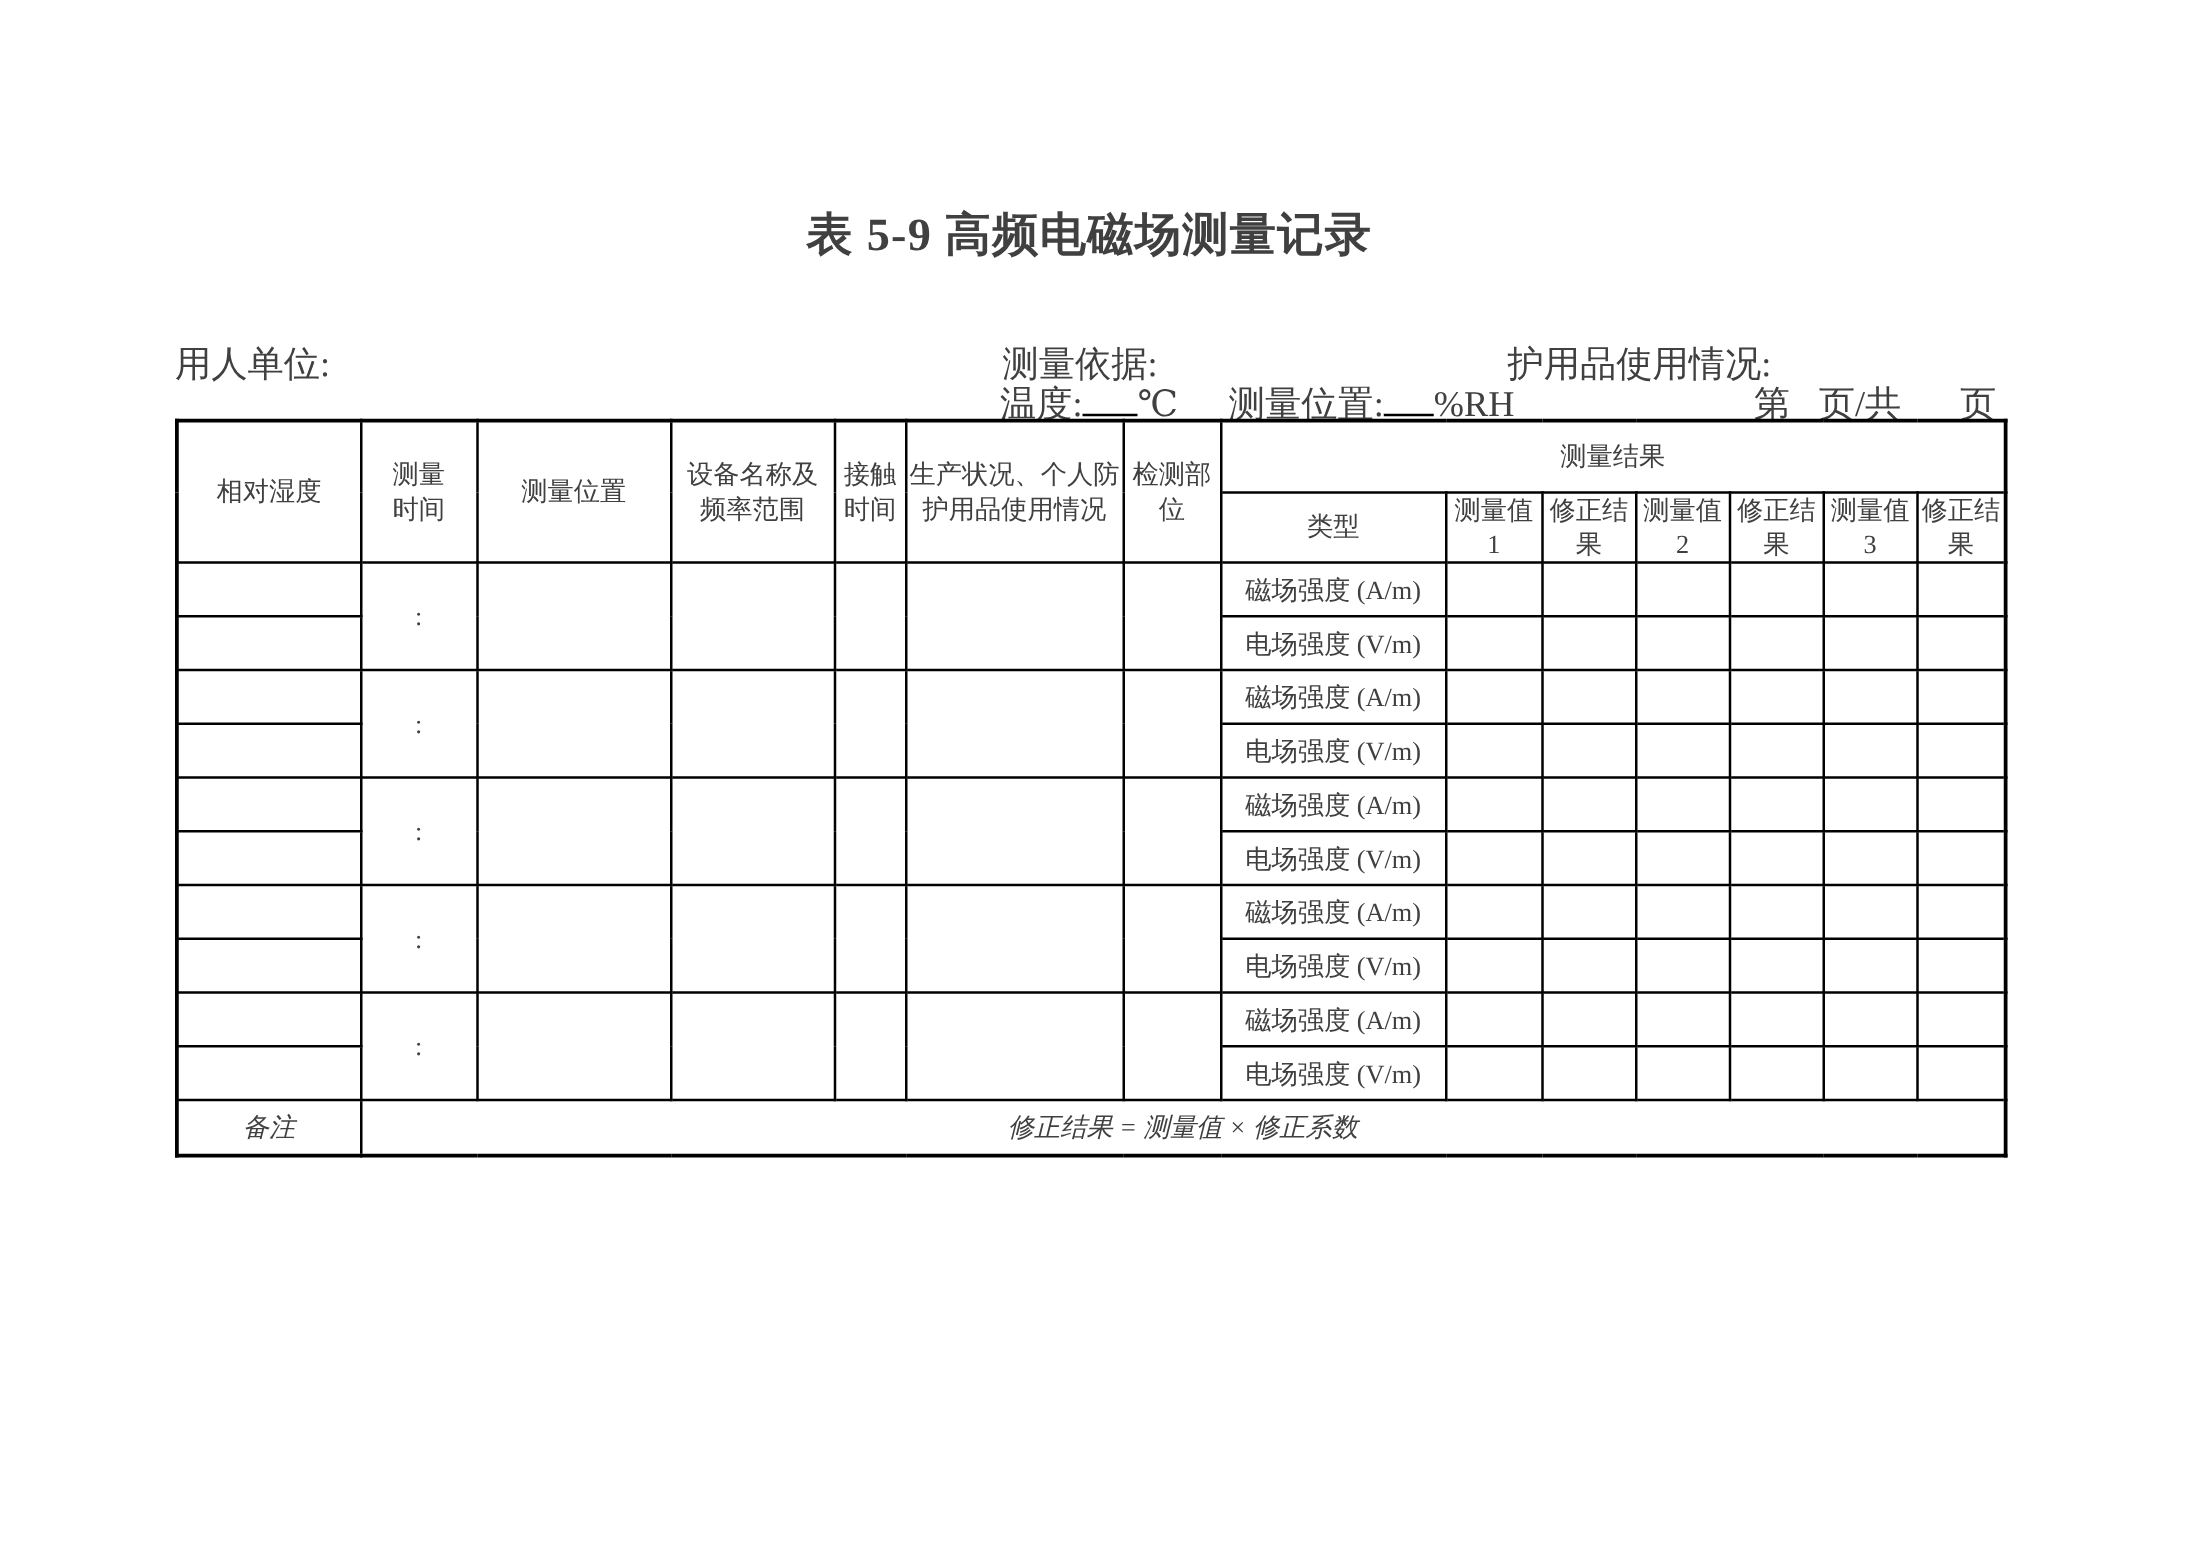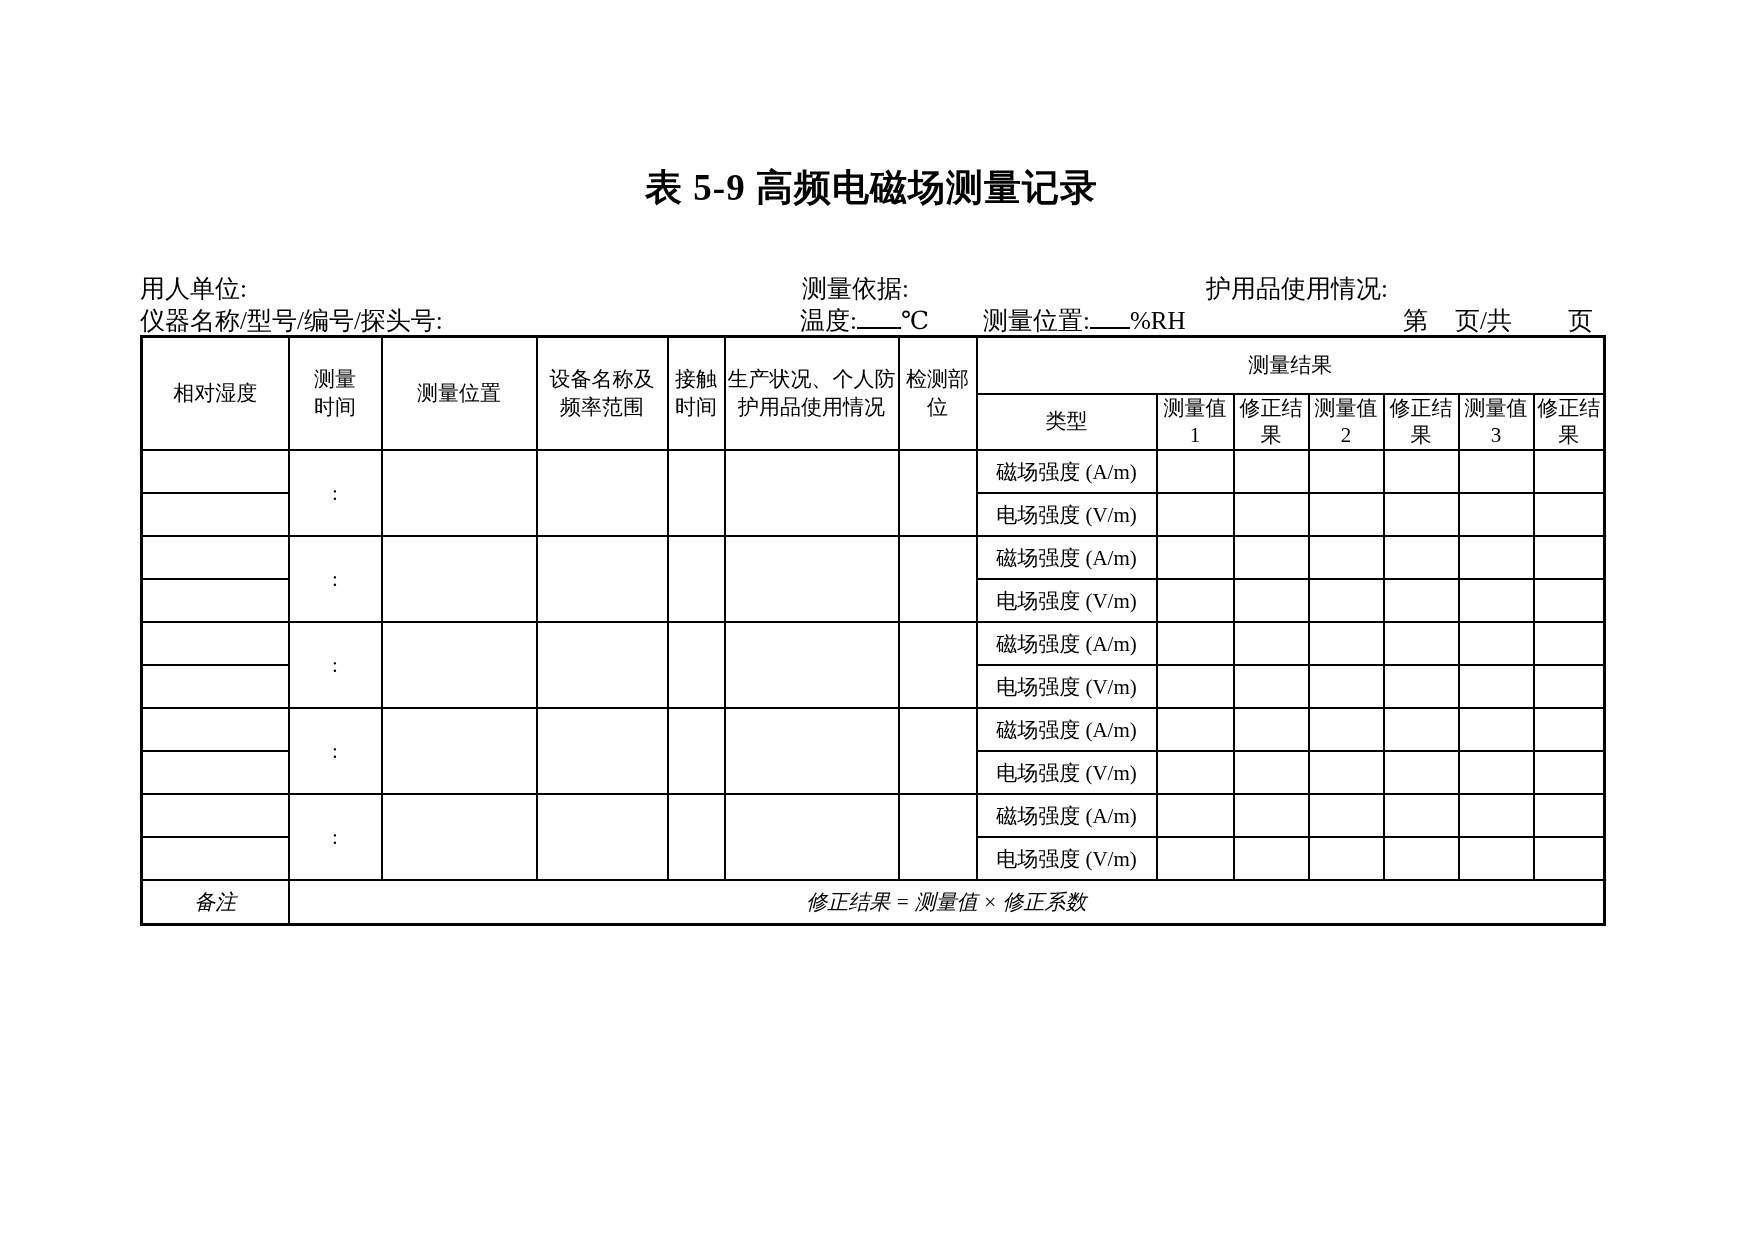--- a/index.html
+++ b/index.html
@@ -1,31 +1,31 @@
 <!DOCTYPE html>
 <html><head>
 <meta charset="utf-8">
 <style>
   html,body{margin:0;padding:0;background:#ffffff;}
   .page{
     position:relative;
     width:1755px;height:1241px;
     background:#ffffff;
-    color:#000000;
+    color:#404040;
     font-family:"Liberation Serif","DejaVu Serif",serif;
     overflow:hidden;
   }
   .doc-title{
     position:absolute;left:140px;top:163px;width:1463px;
     text-align:center;
     font-size:37px;font-weight:bold;
     letter-spacing:1px;
     white-space:nowrap;
   }
-  .info-row{position:absolute;left:0;width:1755px;height:34px;font-size:25px;}
+  .info-row{position:absolute;left:0;width:1755px;height:34px;font-size:29px;}
   .info-row span.pos{position:absolute;top:0;white-space:nowrap;}
   .blank{
     display:inline-block;width:44px;height:22px;
     border-bottom:2px solid #000;
     vertical-align:baseline;
   }
   .blank.narrow{width:40px;}
   table.form{
     position:absolute;left:140px;top:335px;
     width:1463px;
@@ -59,21 +59,20 @@
 
   <div class="doc-title">表 5-9 高频电磁场测量记录</div>
 
   <div class="info-row" style="top:272px">
     <span class="pos" style="left:140px">用人单位:</span>
     <span class="pos" style="left:802px">测量依据:</span>
     <span class="pos" style="left:1206px">护用品使用情况:</span>
   </div>
 
   <div class="info-row" style="top:304px">
-    <span class="pos" style="left:140px">仪器名称/型号/编号/探头号:</span>
     <span class="pos" style="left:800px"><span>温度:</span><span class="blank"></span><span>℃</span></span>
     <span class="pos" style="left:983px"><span>测量位置:</span><span class="blank narrow"></span><span>%RH</span></span>
     <span class="pos" style="left:1403px">第</span>
     <span class="pos" style="left:1455px">页/共</span>
     <span class="pos" style="left:1568px">页</span>
   </div>
 
   <table class="form">
     <colgroup>
       <col style="width:147px">

